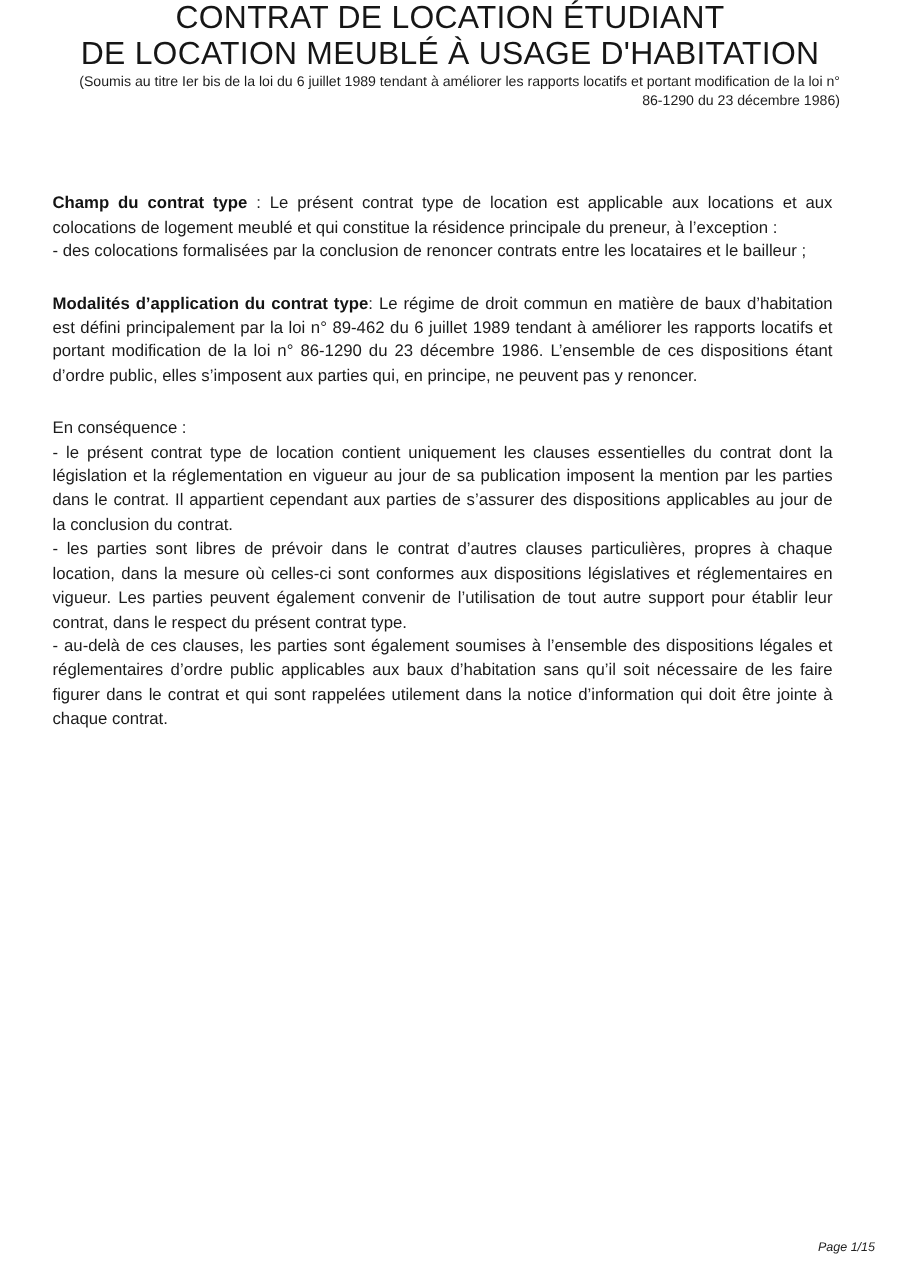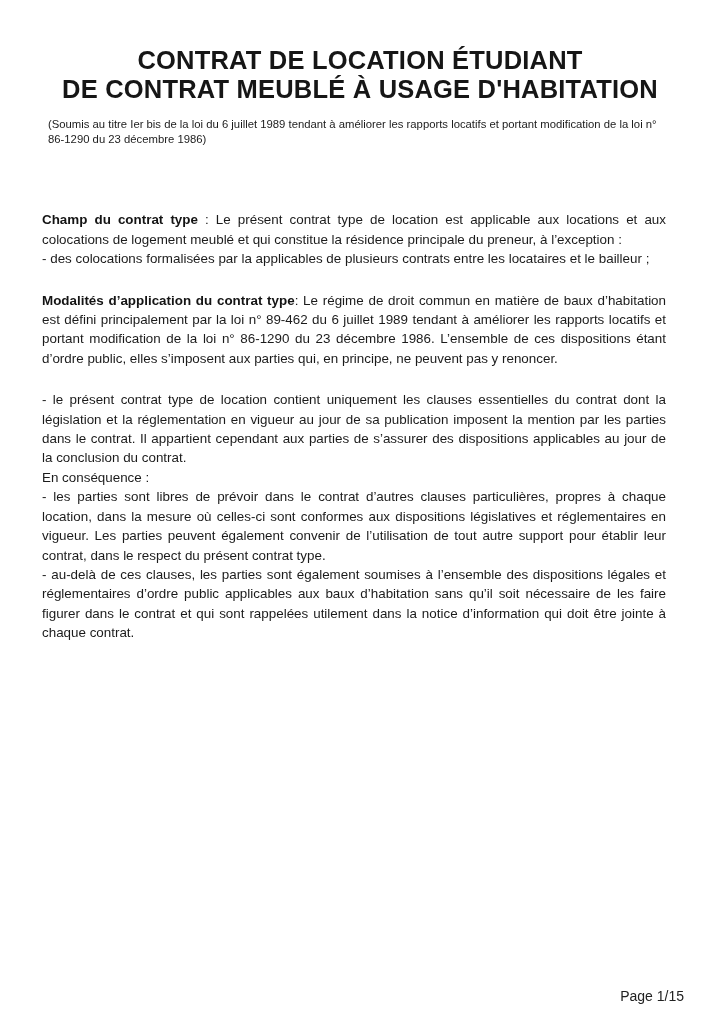--- a/index.html
+++ b/index.html
@@ -12,32 +12,31 @@
     width: 720px;
     height: 1018px;
     background: #ffffff;
     overflow: hidden;
     font-family: "Liberation Sans", "DejaVu Sans", sans-serif;
     color: #1a1a1a;
     box-sizing: border-box;
     padding: 0 42px;
   }
   .doc-title {
-    margin-top: 46px;
     text-align: center;
     font-size: 25.5px;
     line-height: 29.4px;
-    font-weight: 700;
+    font-weight: 400;
     color: #161616;
     letter-spacing: 0.2px;
   }
   .doc-subtitle {
-    margin-top: 12px;
+    margin-top: 0;
     padding: 0 6px;
-    text-align: left;
+    text-align: right;
     font-size: 11.3px;
     line-height: 15.3px;
     color: #1c1c1c;
   }
   .doc-body {
     margin-top: 63px;
     font-size: 13.4px;
     line-height: 19.4px;
     text-align: justify;
     color: #1b1b1b;
@@ -50,49 +49,50 @@
   }
   .para {
     margin: 0;
   }
   .para b {
     font-weight: 700;
     color: #141414;
   }
   .page-footer {
     position: absolute;
-    right: 36px;
+    right: 20px;
     bottom: 14px;
-    font-size: 14px;
+    font-size: 10px;
+    font-style: italic;
     color: #222222;
   }
 </style>
 </head>
 <body>
 
 <div class="page">
 
   <div class="doc-title">
     <div>CONTRAT DE LOCATION ÉTUDIANT</div>
-    <div>DE CONTRAT MEUBLÉ À USAGE D'HABITATION</div>
+    <div>DE LOCATION MEUBLÉ À USAGE D'HABITATION</div>
   </div>
 
   <div class="doc-subtitle">(Soumis au titre Ier bis de la loi du 6 juillet 1989 tendant à améliorer les rapports locatifs et portant modification de la loi n° 86-1290 du 23 décembre 1986)</div>
 
   <div class="doc-body">
       <div class="section">
         <p class="para"><b>Champ du contrat type</b> : Le présent contrat type de location est applicable aux locations et aux colocations de logement meublé et qui constitue la résidence principale du preneur, à l’exception :</p>
-        <p class="para">- des colocations formalisées par la applicables de plusieurs contrats entre les locataires et le bailleur ;</p>
+        <p class="para">- des colocations formalisées par la conclusion de renoncer contrats entre les locataires et le bailleur ;</p>
       </div>
       <div class="section">
         <p class="para"><b>Modalités d’application du contrat type</b>: Le régime de droit commun en matière de baux d’habitation est défini principalement par la loi n° 89-462 du 6 juillet 1989 tendant à améliorer les rapports locatifs et portant modification de la loi n° 86-1290 du 23 décembre 1986. L’ensemble de ces dispositions étant d’ordre public, elles s’imposent aux parties qui, en principe, ne peuvent pas y renoncer.</p>
       </div>
       <div class="section">
+        <p class="para">En conséquence :</p>
         <p class="para">- le présent contrat type de location contient uniquement les clauses essentielles du contrat dont la législation et la réglementation en vigueur au jour de sa publication imposent la mention par les parties dans le contrat. Il appartient cependant aux parties de s’assurer des dispositions applicables au jour de la conclusion du contrat.</p>
-        <p class="para">En conséquence :</p>
         <p class="para">- les parties sont libres de prévoir dans le contrat d’autres clauses particulières, propres à chaque location, dans la mesure où celles-ci sont conformes aux dispositions législatives et réglementaires en vigueur. Les parties peuvent également convenir de l’utilisation de tout autre support pour établir leur contrat, dans le respect du présent contrat type.</p>
         <p class="para">- au-delà de ces clauses, les parties sont également soumises à l’ensemble des dispositions légales et réglementaires d’ordre public applicables aux baux d’habitation sans qu’il soit nécessaire de les faire figurer dans le contrat et qui sont rappelées utilement dans la notice d’information qui doit être jointe à chaque contrat.</p>
       </div>
     </div>
 
   <div class="page-footer">Page 1/15</div>
 
 </div>
 
 </body></html>

